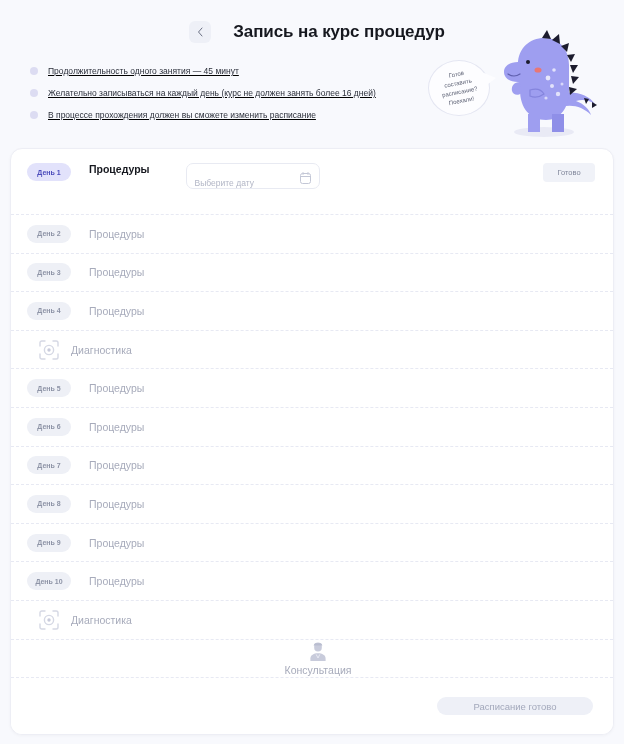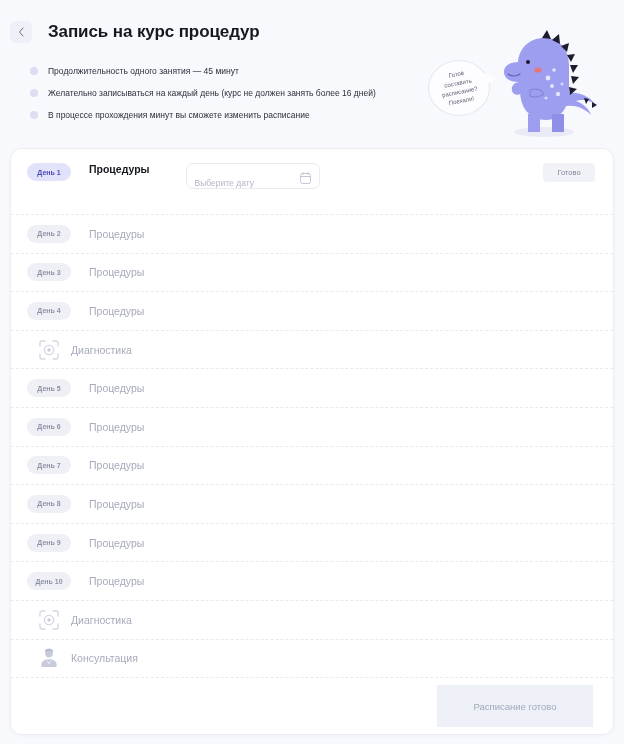--- a/index.html
+++ b/index.html
@@ -15,23 +15,24 @@
     width: 624px;
     height: 744px;
     background: #f8f9fd;
     overflow: hidden;
   }
 
   
   .header {
     display: flex;
     align-items: center;
-    gap: 16px;
+    gap: 22px;
     padding: 12px 0 0 10px;
     height: 52px;
+    justify-content: center;
   }
   .back-btn {
     width: 22px; height: 22px;
     border-radius: 6px;
     background: #eef0f7;
     border: none;
     display: flex;
     align-items: center;
     justify-content: center;
     cursor: pointer;
@@ -43,20 +44,21 @@
     font-weight: 700;
     color: #16181f;
     letter-spacing: -0.1px;
   }
 
   
   .info-area {
     position: relative;
     height: 78px;
     padding: 8px 0 0 30px;
+    text-decoration: underline;
   }
   .info-item {
     display: flex;
     align-items: center;
     gap: 10px;
     height: 22px;
   }
   .bullet {
     width: 8px; height: 8px;
     border-radius: 50%;
@@ -129,21 +131,21 @@
     height: 38.6px;
     padding: 0 14px 0 16px;
     border-bottom: 1px dashed #e7e9f3;
     position: relative;
   }
   .row.first {
     height: 66px;
     align-items: flex-start;
     padding-top: 14px;
   }
-  .row.last { border-bottom: 1px dashed #e7e9f3; }
+  .row.last { border-bottom: 1px dashed #e7e9f3; flex-direction: column; }
 
   .day-badge {
     width: 44px;
     height: 18px;
     border-radius: 9px;
     background: #eef0f6;
     color: #8d93a6;
     font-size: 7px;
     font-weight: 700;
     display: flex;
@@ -218,23 +220,23 @@
   .card-footer {
     height: 56px;
     display: flex;
     align-items: center;
     justify-content: flex-end;
     padding-right: 20px;
     background: #fff;
   }
   .submit-btn {
     width: 156px;
-    height: 42px;
+    height: 18px;
     border: none;
-    border-radius: 0;
+    border-radius: 11px;
     background: #eef0f7;
     color: #a3a8bb;
     font-size: 9.5px;
     font-family: "Liberation Sans", sans-serif;
     cursor: not-allowed;
   }
 </style>
 </head>
 <body>
 
@@ -255,21 +257,21 @@
     <div class="info-item">
       <span class="bullet"></span>
       <span class="info-text">Продолжительность одного занятия — 45 минут</span>
     </div>
     <div class="info-item">
       <span class="bullet"></span>
       <span class="info-text">Желательно записываться на каждый день  (курс не должен занять более 16 дней)</span>
     </div>
     <div class="info-item">
       <span class="bullet"></span>
-      <span class="info-text">В процессе прохождения минут вы сможете изменить расписание</span>
+      <span class="info-text">В процессе прохождения должен вы сможете изменить расписание</span>
     </div>
   </div>
 
   <div class="mascot-wrap">
     <div class="bubble">
       <div class="bubble-text">Готов
 составить
 расписание?
 Поехали!</div>
     </div>

